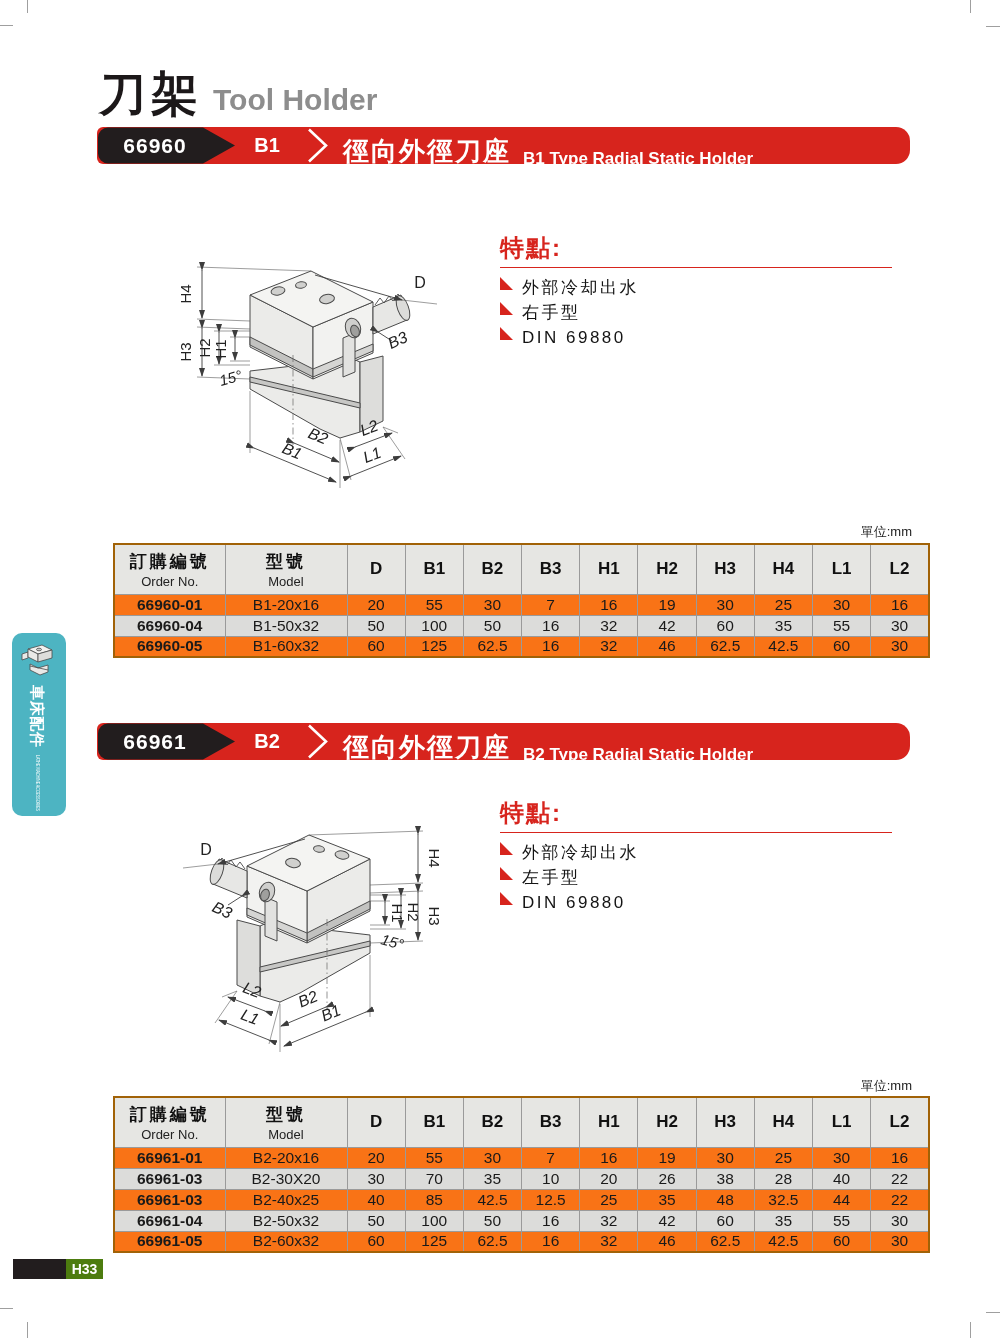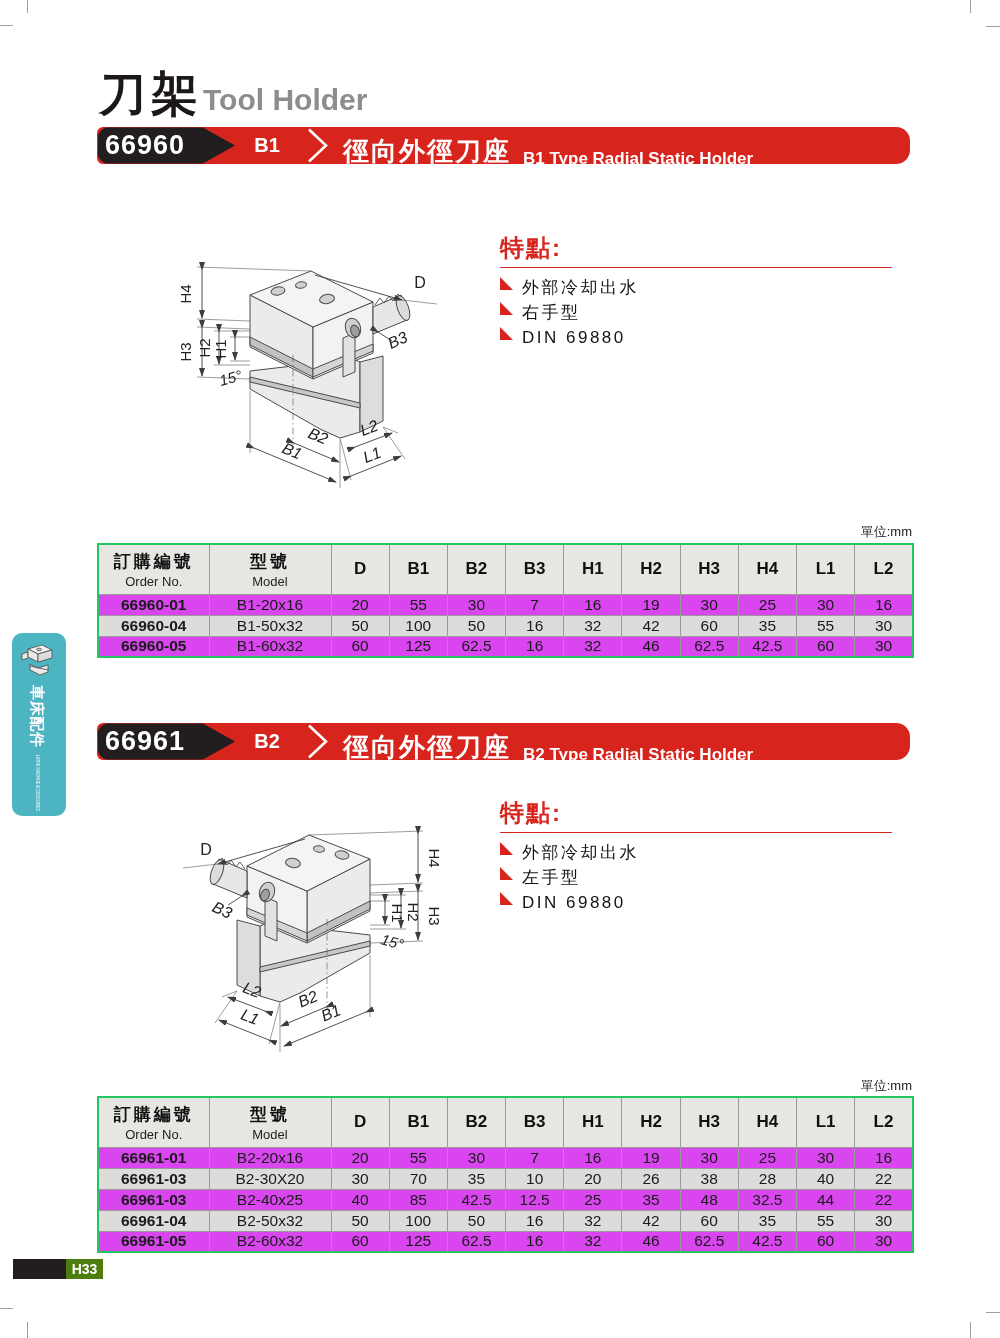--- a/index.html
+++ b/index.html
@@ -2,43 +2,43 @@
 <html><head>
 <meta charset="utf-8">
 <style>
   html,body{margin:0;padding:0}
   body{width:1000px;height:1338px;background:#ffffff;font-family:"Liberation Sans",sans-serif;position:relative;overflow:hidden}
   .abs{position:absolute}
 
   
   .page-title{left:99px;top:63px;display:flex;align-items:baseline}
   .title-zh{font-size:47px;font-weight:bold;color:#1c1819;letter-spacing:5px}
-  .title-en{font-size:30px;font-weight:bold;color:#8d8d8d;}
+  .title-en{font-size:30px;font-weight:bold;color:#8d8d8d;margin-left:10px}
 
   
   .banner{left:97px;width:813px;height:37px;background:#d7241d;border-radius:6px 14px 14px 6px}
   .tag-shape{position:absolute;left:0;top:0}
-  .tag-code{position:absolute;left:8px;top:0;width:100px;height:37px;line-height:37px;text-align:left;color:#fff;font-size:27px;font-weight:bold;letter-spacing:1px}
+  .tag-code{position:absolute;left:8px;top:0;width:100px;height:37px;line-height:37px;text-align:center;color:#fff;font-size:21px;font-weight:bold;letter-spacing:1px}
   .tag-type{position:absolute;left:146px;top:0;width:48px;height:37px;line-height:37px;text-align:center;color:#fff;font-size:20px;font-weight:bold}
   .chevron-svg{position:absolute;left:206px;top:0}
   .banner-title{position:absolute;left:246px;top:5px;height:37px;display:flex;align-items:flex-end}
   .bt-zh{font-size:26px;font-weight:bold;color:#fff;letter-spacing:2px;line-height:35px}
   .bt-en{font-size:17px;font-weight:bold;color:#fff;margin-left:12px}
 
   
   .features{width:392px}
   .features-title{font-size:24px;font-weight:bold;color:#d7241d;letter-spacing:2px;line-height:28px}
   .features-rule{height:1px;background:#d7241d;margin-top:5px}
   .features ul{list-style:none;margin:9px 0 0 0;padding:0}
   .features li{display:flex;align-items:flex-start;font-size:17px;color:#141414;letter-spacing:2.5px;margin-bottom:3px;line-height:22px}
   .tri{width:0;height:0;border-bottom:13px solid #d7241d;border-right:13px solid transparent;margin-right:9px;flex:0 0 auto}
 
   
   .unit{left:97px;width:815px;text-align:right;font-size:13px;color:#222}
-  table.spec{border-collapse:collapse;table-layout:fixed;width:815px;position:absolute;left:97px;background:#d946ef;border:2px solid #22c55e}
+  table.spec{border-collapse:collapse;table-layout:fixed;width:815px;position:absolute;left:113px;background:#f97316;border:2px solid #a16207}
   .spec th,.spec td{border:1px solid #9a9a9a;text-align:center;padding:0;overflow:hidden}
   .spec thead tr{height:50px;background:#e6e6e3}
   .spec tbody tr{height:21px}
   .spec tbody tr:nth-child(even){background:#dcdcda}
   .spec td{font-size:15.5px;color:#1a1a1a}
   .spec td:first-child{font-weight:bold}
   .th-zh{font-size:17px;font-weight:bold;color:#111;letter-spacing:3px}
   .th-en{font-size:13px;font-weight:normal;color:#222;margin-top:1px;letter-spacing:0}
   .th-dim{font-size:17px;font-weight:bold;color:#111}
 

